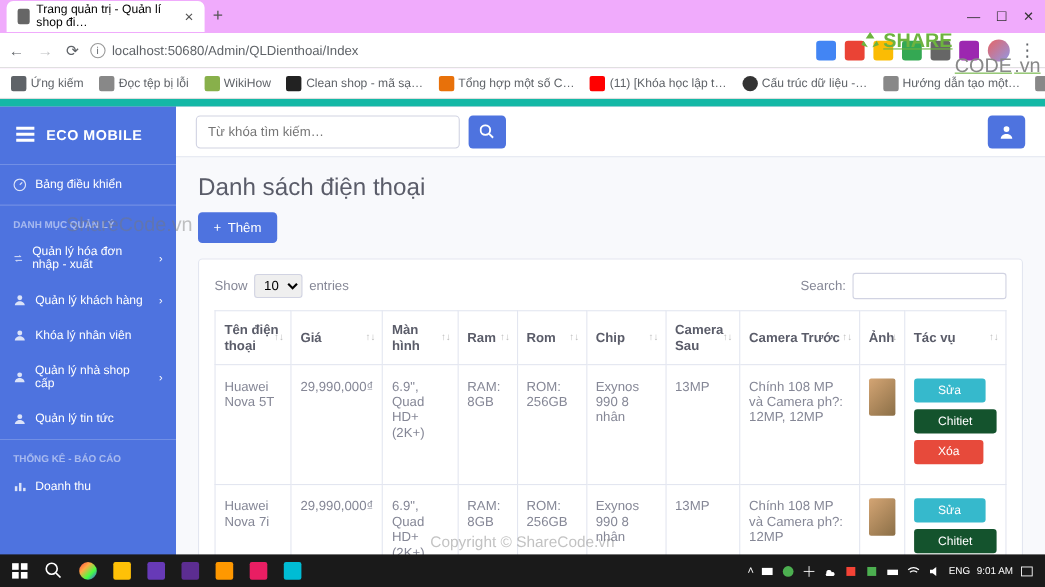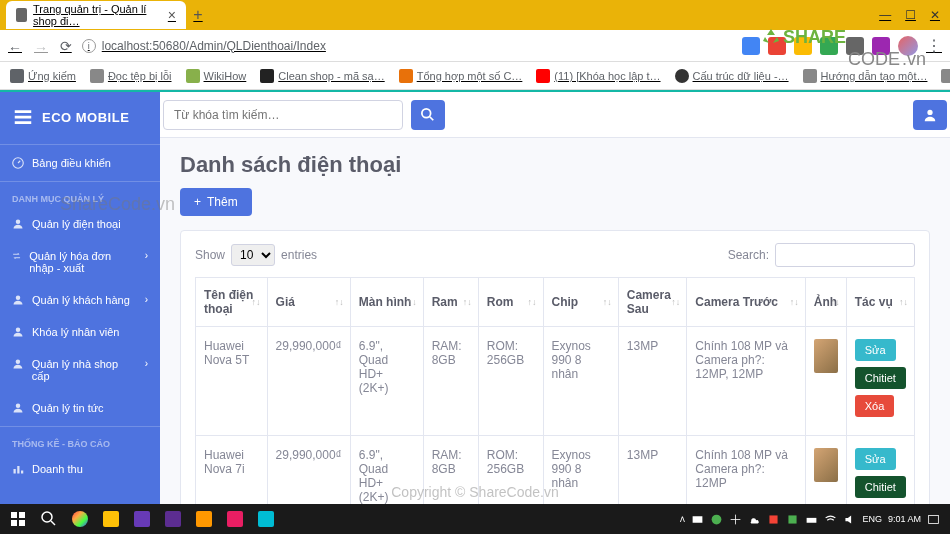--- a/index.html
+++ b/index.html
@@ -1,19 +1,19 @@
 <!DOCTYPE html>
 <html><head>
   <meta charset="utf-8">
   <style>
     * { margin: 0; padding: 0; box-sizing: border-box; font-family: -apple-system, BlinkMacSystemFont, "Segoe UI", sans-serif; }
     body { width: 950px; height: 534px; overflow: hidden; background: #f0f0f0; position: relative; }
 
     
-    .browser-chrome { background: #eab308; border-bottom: 2px solid #14b8a6; text-decoration: underline; }
+    .browser-chrome { background: #f0abfc; border-bottom: 7px solid #14b8a6; }
     .tab-bar { display: flex; align-items: center; height: 30px; padding-left: 6px; }
     .tab { background: #fff; height: 28px; display: flex; align-items: center; padding: 0 10px; font-size: 11px; border-radius: 6px 6px 0 0; gap: 6px; max-width: 180px; }
     .tab-favicon { width: 14px; height: 14px; background: #666; border-radius: 2px; }
     .tab-close { font-size: 14px; color: #555; cursor: pointer; }
     .tab-new { width: 24px; height: 24px; display: flex; align-items: center; justify-content: center; font-size: 16px; color: #555; cursor: pointer; }
     .win-controls { margin-left: auto; display: flex; gap: 14px; padding-right: 10px; font-size: 12px; color: #333; }
     .addr-bar { background: #fff; height: 32px; display: flex; align-items: center; padding: 0 8px; gap: 10px; border-bottom: 1px solid #ddd; }
     .nav-icons { display: flex; gap: 12px; color: #5f6368; font-size: 14px; }
     .url-field { flex: 0 1 auto; display: flex; align-items: center; gap: 6px; font-size: 12px; color: #5f6368; }
     .url-info { width: 14px; height: 14px; border: 1px solid #999; border-radius: 50%; display: flex; align-items: center; justify-content: center; font-size: 9px; }
@@ -24,53 +24,53 @@
     .bookmarks { background: #fff; height: 28px; display: flex; align-items: center; padding: 0 10px; gap: 14px; font-size: 11px; color: #5f6368; border-bottom: 1px solid #ddd; overflow: hidden; }
     .bk-item { display: flex; align-items: center; gap: 4px; white-space: nowrap; }
     .bk-icon { width: 14px; height: 14px; border-radius: 2px; }
 
     
     .app { display: flex; height: calc(534px - 30px - 32px - 28px - 30px); }
     .sidebar { width: 160px; background: #4e73df; color: #fff; overflow: hidden; }
     .brand { display: flex; align-items: center; gap: 8px; padding: 14px 12px; font-weight: 700; font-size: 13px; letter-spacing: 0.5px; }
     .brand-icon { width: 22px; height: 22px; }
     .sb-divider { border-top: 1px solid rgba(255,255,255,.2); margin: 2px 0; }
-    .sb-item { display: flex; padding: 10px 12px; font-size: 11px; gap: 8px; cursor: pointer; position: relative; }
+    .sb-item { display: flex; align-items: center; padding: 10px 12px; font-size: 11px; gap: 8px; cursor: pointer; position: relative; }
     .sb-item .chev { margin-left: auto; font-size: 10px; }
     .sb-heading { padding: 10px 12px 4px; font-size: 9px; color: rgba(255,255,255,.5); font-weight: 700; }
     .sb-ic { width: 12px; height: 12px; opacity: .8; }
 
     .content { flex: 1; background: #f8f9fc; overflow: hidden; position: relative; }
-    .topbar { height: 46px; background: #fff; display: flex; align-items: center; padding: 0 3px; border-bottom: 1px solid #e3e6f0; gap: 8px; }
+    .topbar { height: 46px; background: #fff; display: flex; align-items: center; padding: 0 18px; border-bottom: 1px solid #e3e6f0; gap: 8px; }
     .search-box { border: 1px solid #d1d3e2; border-radius: 4px; height: 30px; padding: 0 10px; font-size: 12px; width: 240px; background: #fff; }
     .search-btn { width: 34px; height: 30px; background: #4e73df; border: none; border-radius: 4px; color: #fff; display: flex; align-items: center; justify-content: center; cursor: pointer; }
     .user-btn { margin-left: auto; width: 34px; height: 30px; background: #4e73df; border-radius: 4px; display: flex; align-items: center; justify-content: center; cursor: pointer; }
 
     .page { padding: 14px 20px; }
-    .page-title { font-size: 22px; color: #5a5c69; font-weight: 700; margin-bottom: 10px; }
+    .page-title { font-size: 22px; color: #5a5c69; font-weight: 400; margin-bottom: 10px; }
     .btn-add { background: #4e73df; color: #fff; border: none; padding: 7px 14px; border-radius: 4px; font-size: 12px; display: inline-flex; gap: 6px; align-items: center; cursor: pointer; }
 
     .card { background: #fff; border: 1px solid #e3e6f0; border-radius: 4px; margin-top: 14px; padding: 12px 14px; }
     .dt-top { display: flex; align-items: center; font-size: 12px; color: #858796; margin-bottom: 10px; }
     .dt-len { border: 1px solid #d1d3e2; border-radius: 3px; padding: 2px 4px; margin: 0 6px; font-size: 12px; }
     .dt-search { margin-left: auto; display: flex; align-items: center; gap: 6px; }
     .dt-search input { border: 1px solid #d1d3e2; border-radius: 3px; height: 24px; width: 140px; padding: 0 6px; font-size: 12px; }
 
     table { width: 100%; border-collapse: collapse; font-size: 12px; }
     thead th { border: 1px solid #e3e6f0; padding: 10px 8px; text-align: left; color: #5a5c69; font-weight: 600; position: relative; }
     thead th .sort { position: absolute; right: 6px; top: 50%; transform: translateY(-50%); font-size: 9px; color: #bbb; line-height: 7px; }
     tbody td { border: 1px solid #e3e6f0; padding: 12px 8px; color: #858796; vertical-align: top; }
     .thumb { width: 24px; height: 34px; background: linear-gradient(135deg,#d4a574,#8b6f47); border-radius: 2px; }
-    .btn-sm { border: none; color: #fff; padding: 5px 10px; border-radius: 3px; font-size: 11px; cursor: pointer; display: block; margin-bottom: 6px; }
+    .btn-sm { border: none; color: #fff; padding: 5px 22px; border-radius: 3px; font-size: 11px; cursor: pointer; display: block; margin-bottom: 6px; }
     .btn-info { background: #36b9cc; }
     .btn-success { background: #14532d; }
     .btn-danger { background: #e74a3b; }
 
     
-    .wm-logo { position: absolute; top: 4px; right: 24px; font-size: 18px; font-weight: 700; color: #6db33f; z-index: 100; display: flex; align-items: center; gap: 2px; }
+    .wm-logo { position: absolute; top: 4px; right: 4px; font-size: 18px; font-weight: 700; color: #6db33f; z-index: 100; display: flex; align-items: center; gap: 2px; text-decoration: underline; }
     .wm-logo .c2 { color: #888; font-weight: 400; margin-top: 45px; }
     .wm-text { position: absolute; left: 60px; top: 194px; font-size: 18px; color: rgba(120,120,120,.45); z-index: 50; pointer-events: none; }
     .wm-copy { position: absolute; bottom: 34px; left: 50%; transform: translateX(-50%); font-size: 14px; color: rgba(120,120,120,.45); z-index: 50; pointer-events: none; }
 
     
     .taskbar { position: absolute; bottom: 0; left: 0; right: 0; height: 30px; background: #1a1a1a; display: flex; align-items: center; padding: 0 4px; gap: 3px; }
     .tb-item { width: 28px; height: 26px; display: flex; align-items: center; justify-content: center; }
     .tb-ic { width: 16px; height: 16px; border-radius: 2px; }
     .tb-right { margin-left: auto; display: flex; align-items: center; gap: 6px; color: #fff; font-size: 9px; padding-right: 6px; }
     .tray-ic { width: 13px; height: 13px; }
@@ -177,27 +177,20 @@
     <div class="sb-divider"></div>
     <div class="sb-item">
       <svg class="sb-ic" viewBox="0 0 16 16">
           <circle cx="8" cy="8" r="7" fill="none" stroke="#fff" stroke-width="1.5"></circle>
           <path d="M8 8l3-3" stroke="#fff" stroke-width="1.5"></path>
         </svg>
       <span>Bảng điều khiển</span>
     </div>
     <div class="sb-divider"></div>
     <div class="sb-heading">DANH MỤC QUẢN LÝ</div>
-    <div class="sb-item">
-      <svg class="sb-ic" viewBox="0 0 16 16">
-          <circle cx="8" cy="5" r="3" fill="#fff"></circle>
-          <path d="M2 14c0-3 3-5 6-5s6 2 6 5" fill="#fff"></path>
-        </svg>
-      <span>Quản lý điện thoại</span>
-    </div>
     <div class="sb-item">
       <svg class="sb-ic" viewBox="0 0 16 16">
           <path d="M2 5h10l-2-2M14 11H4l2 2" stroke="#fff" stroke-width="1.5" fill="none"></path>
         </svg>
       <span>Quản lý hóa đơn nhập - xuất</span>
       <span class="chev">›</span>
     </div>
     <div class="sb-item">
       <svg class="sb-ic" viewBox="0 0 16 16">
           <circle cx="8" cy="5" r="3" fill="#fff"></circle>

